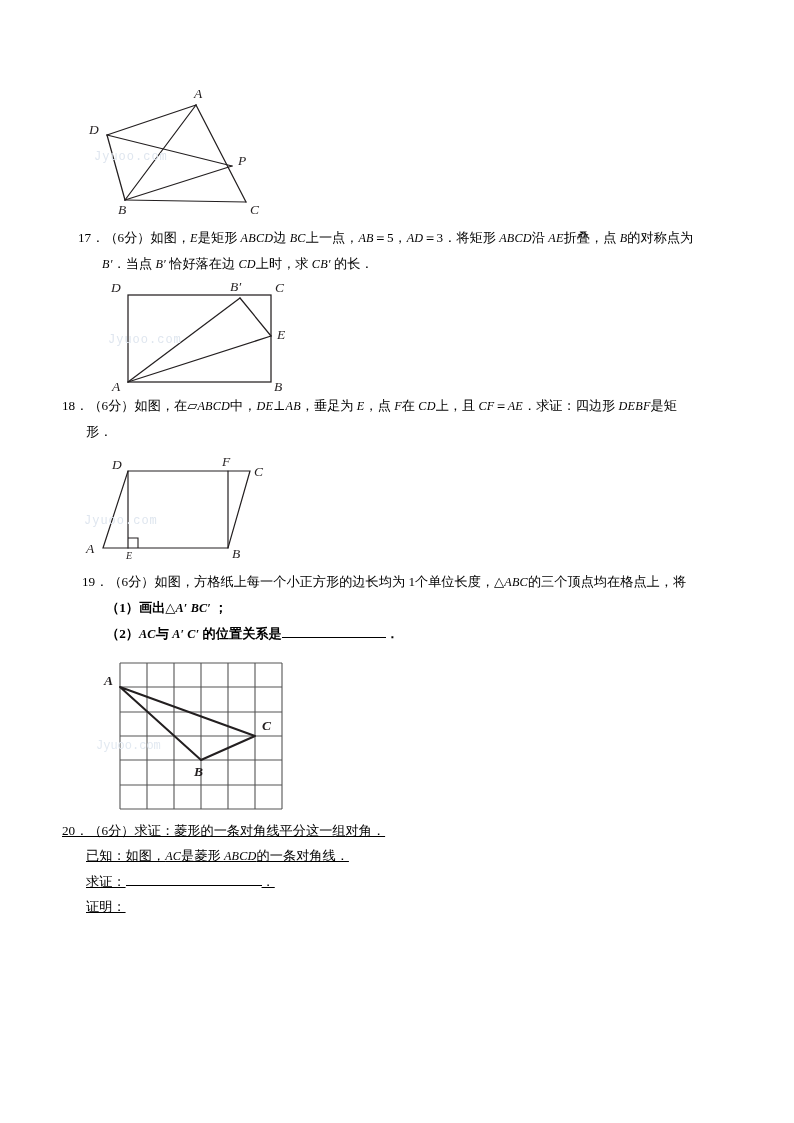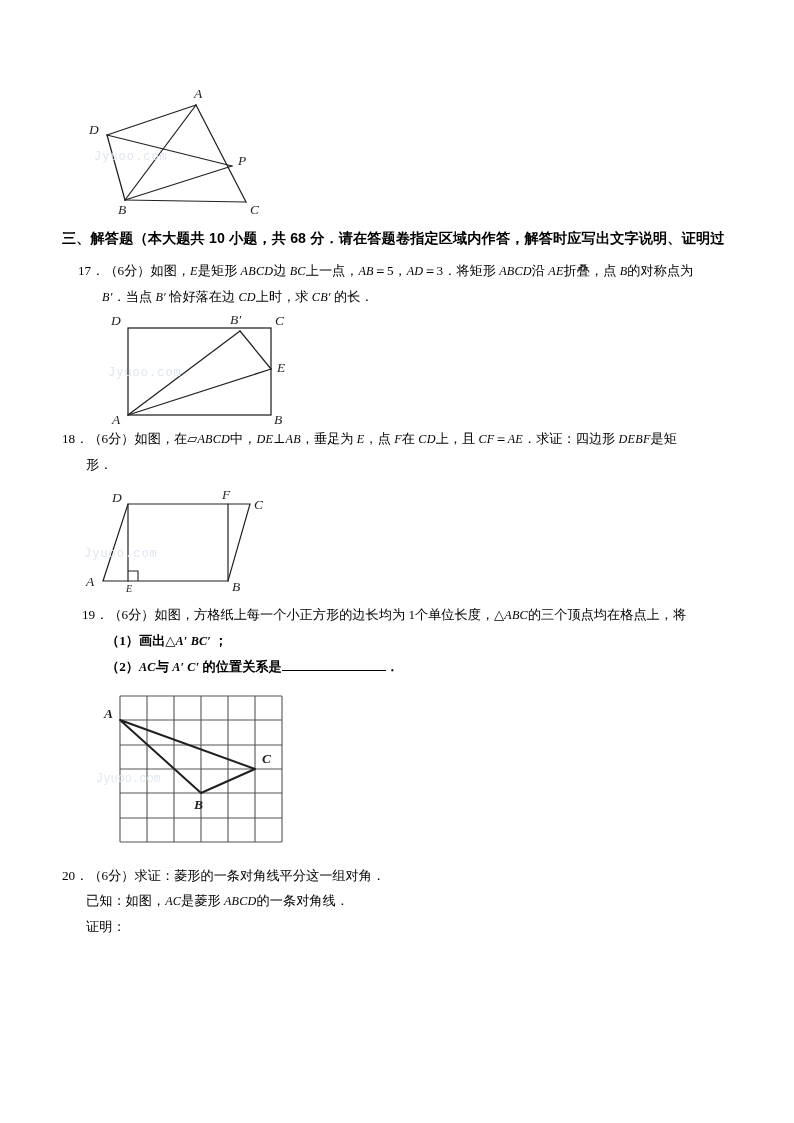--- a/index.html
+++ b/index.html
@@ -101,21 +101,20 @@
           <text x="27" y="54">D</text>
           <text x="56" y="134">B</text>
           <text x="176" y="85">P</text>
           <text x="188" y="134">C</text>
         </g>
       </svg>
       <div class="wm" style="left:32px; top:70px;">Jyuoo.com</div>
     </div>
 
     <div style="margin-top:10px;">
-      <div class="sec-head">三、解答题（本大题共 10 小题，共 68 分．请在答题卷指定区域内作答，解答时应写出文字说明、证明过</div>
     </div>
 
     <div style="margin-top:7px;margin-left:16px;">
       <p class="q"><span>17．（6分）如图，</span><span class="it">E</span><span>是矩形 </span><span class="it">ABCD</span><span>边 </span><span class="it">BC</span><span>上一点，</span><span class="it">AB</span><span>＝5，</span><span class="it">AD</span><span>＝3．将矩形 </span><span class="it">ABCD</span><span>沿 </span><span class="it">AE</span><span>折叠，点 </span><span class="it">B</span><span>的对称点为</span></p>
       <p class="q indent"><span class="it">B′</span><span>．当点 </span><span class="it">B′</span><span> 恰好落在边 </span><span class="it">CD</span><span>上时，求 </span><span class="it">CB′</span><span> 的长．</span></p>
 
       <div class="fig" style="height:112px; margin-top:4px;">
         <svg width="300" height="112" viewBox="0 0 300 112">
           <g stroke="#231f20" stroke-width="1.25" fill="none" stroke-linecap="round">
             <rect x="50" y="14" width="143" height="87"></rect>
@@ -204,20 +203,21 @@
             <text x="112" y="115">B</text>
             <text x="180" y="69">C</text>
           </g>
           <g font-family="Liberation Mono, monospace" font-size="12" fill="#e2e9f1">
             <text x="14" y="88">Jyuoo.com</text>
           </g>
         </svg>
       </div>
     </div>
 
-    <div style="margin-top:14px;">
+    <div style="margin-top:2px;text-decoration:underline;">
       <p class="q">20．（6分）求证：菱形的一条对角线平分这一组对角．</p>
       <p class="q indent"><span>已知：如图，</span><span class="it">AC</span><span>是菱形 </span><span class="it">ABCD</span><span>的一条对角线．</span></p>
+      <p class="q indent"><span>求证：</span><span class="blank-u" style="width:136px;"></span><span>．</span></p>
       <p class="q indent">证明：</p>
     </div>
 
   </div>
 </div>
 
 </body></html>

